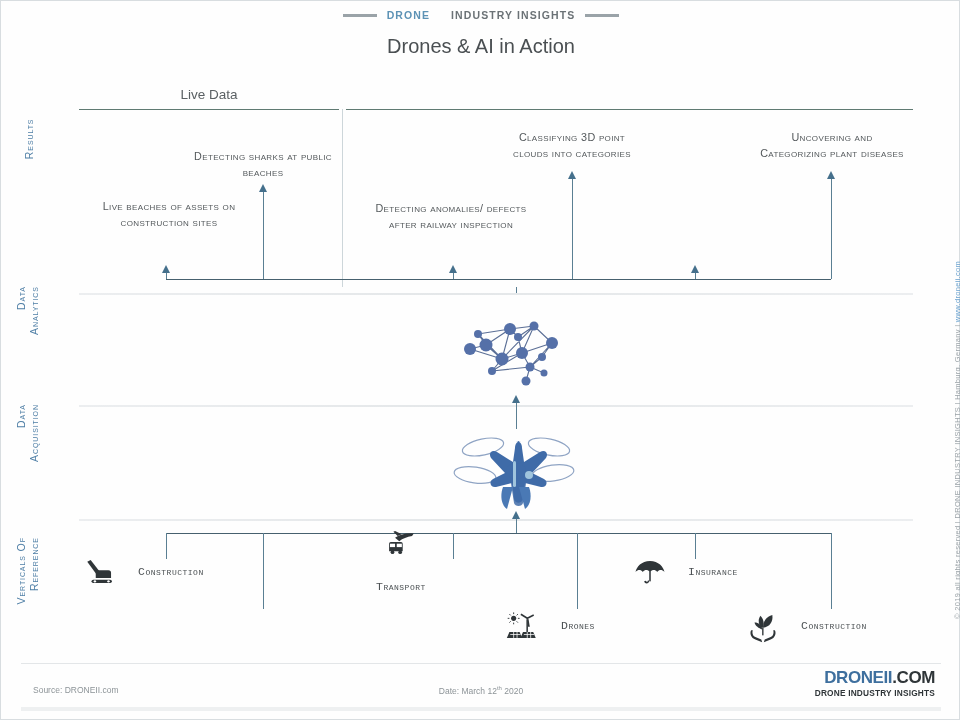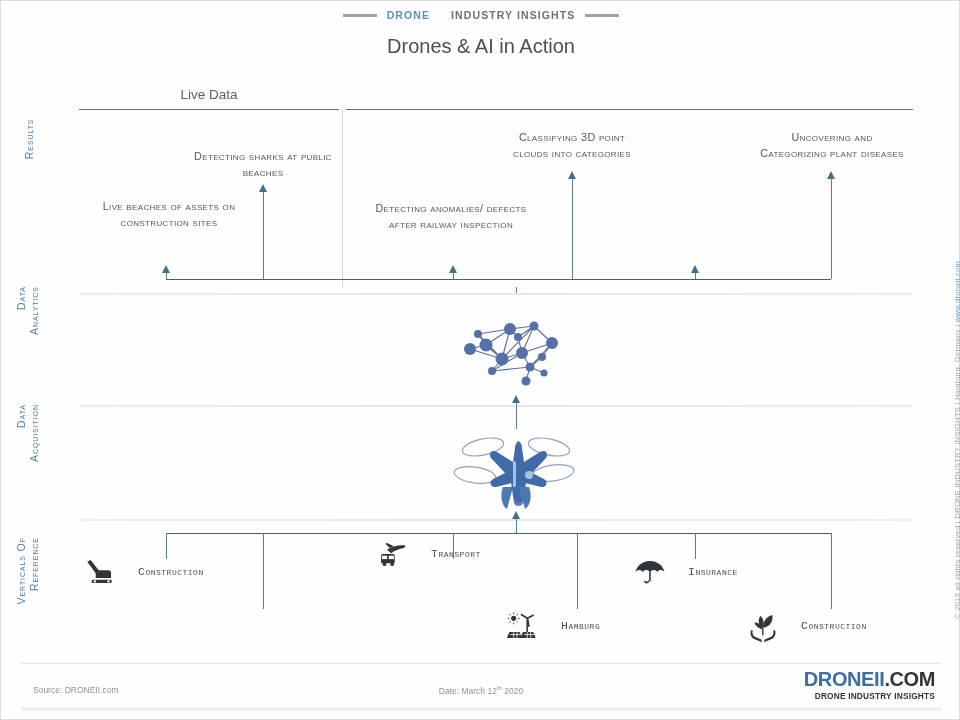--- a/index.html
+++ b/index.html
@@ -104,21 +104,21 @@
   .foot-src {
     position: absolute; left: 32px; top: 684px;
     font-size: 8.5px; color: #8d9498;
   }
   .foot-date {
     position: absolute; left: 0; top: 684px; width: 960px;
     text-align: center; font-size: 8.5px; color: #8d9498;
   }
   .foot-date sup { font-size: 6px; }
   .logo { position: absolute; right: 24px; top: 668px; text-align: right; }
-  .logo .l1 { font-size: 20px; font-weight: 700; letter-spacing: -0.4px; line-height: 1; }
+  .logo .l1 { font-size: 17px; font-weight: 700; letter-spacing: -0.4px; line-height: 1; }
   .logo .l1 .dk { color: #3e6f9e; }
   .logo .l1 .lt { color: #2f3538; }
   .logo .l2 {
     font-size: 8.3px; font-weight: 700; color: #2f3538;
     letter-spacing: 0.2px; margin-top: 2px;
   }
 </style>
 </head>
 <body>
 
@@ -264,21 +264,21 @@
         <path d="M18 18 h12 a3 3 0 0 1 3 3 v6 h-18 v-6 a3 3 0 0 1 3 -3 z"></path>
         <rect x="10" y="29" width="24" height="4" rx="2"></rect>
         <circle cx="14" cy="31" r="1.4" fill="#fff"></circle>
         <circle cx="30" cy="31" r="1.4" fill="#fff"></circle>
       </g>
     </svg>
     <div class="lbl">Construction</div>
   </div>
 
 
-  <div class="vert" style="left:375px; top:536px;">
+  <div class="vert" style="left:375px; top:524px;flex-direction:column;">
     <svg class="glyph" viewBox="0 0 40 40">
       <g fill="#2f3538">
         <path d="M13 15 c6 -4 14 -6 22 -5 l-2 3 c-6 1 -11 3 -15 6 z"></path>
         <path d="M16 13 l-5 -5 2 -1 8 4 z"></path>
         <path d="M8 20 h12 a2 2 0 0 1 2 2 v9 h-16 v-9 a2 2 0 0 1 2 -2 z"></path>
         <rect x="7" y="22" width="6" height="4" fill="#fff"></rect>
         <rect x="15" y="22" width="6" height="4" fill="#fff"></rect>
         <circle cx="10" cy="32" r="2.2"></circle>
         <circle cx="19" cy="32" r="2.2"></circle>
       </g>
@@ -297,21 +297,21 @@
         <path d="M25 12 l-8 -5 1 -1.6 8 5 z"></path>
         <path d="M25 12 l8 -4 -.8 -1.8 -8 4 z"></path>
         <path d="M25 12 l1 9 2 -.2 -1.5 -9 z"></path>
         <path d="M4 27 h12 l3 7 H1 Z"></path>
         <path d="M20 27 h12 l3 7 H17 Z"></path>
         <g stroke="#fff" stroke-width="0.9">
           <path d="M5 30 h12 M21 30 h12 M9 27 v7 M25 27 v7 M13 27 v7 M29 27 v7"></path>
         </g>
       </g>
     </svg>
-    <div class="lbl">Hamburg</div>
+    <div class="lbl">Drones</div>
   </div>
 
   <div class="vert" style="left:632px; top:554px;">
     <svg class="glyph" viewBox="0 0 40 40">
       <g fill="#2f3538">
         <path d="M20 7 C10 7 4 14 3 20 c3 -3 6 -3 8.5 0 C14 17 17 17 20 20 c3 -3 6 -3 8.5 0 C31 17 34 17 37 20 36 14 30 7 20 7 z"></path>
         <rect x="19.1" y="19" width="1.8" height="12"></rect>
         <path d="M19.1 30 c0 4 -5 5 -6 1 l2 -.6 c.6 1.8 2.4 1.4 2.4 -.4 z"></path>
       </g>
     </svg>

